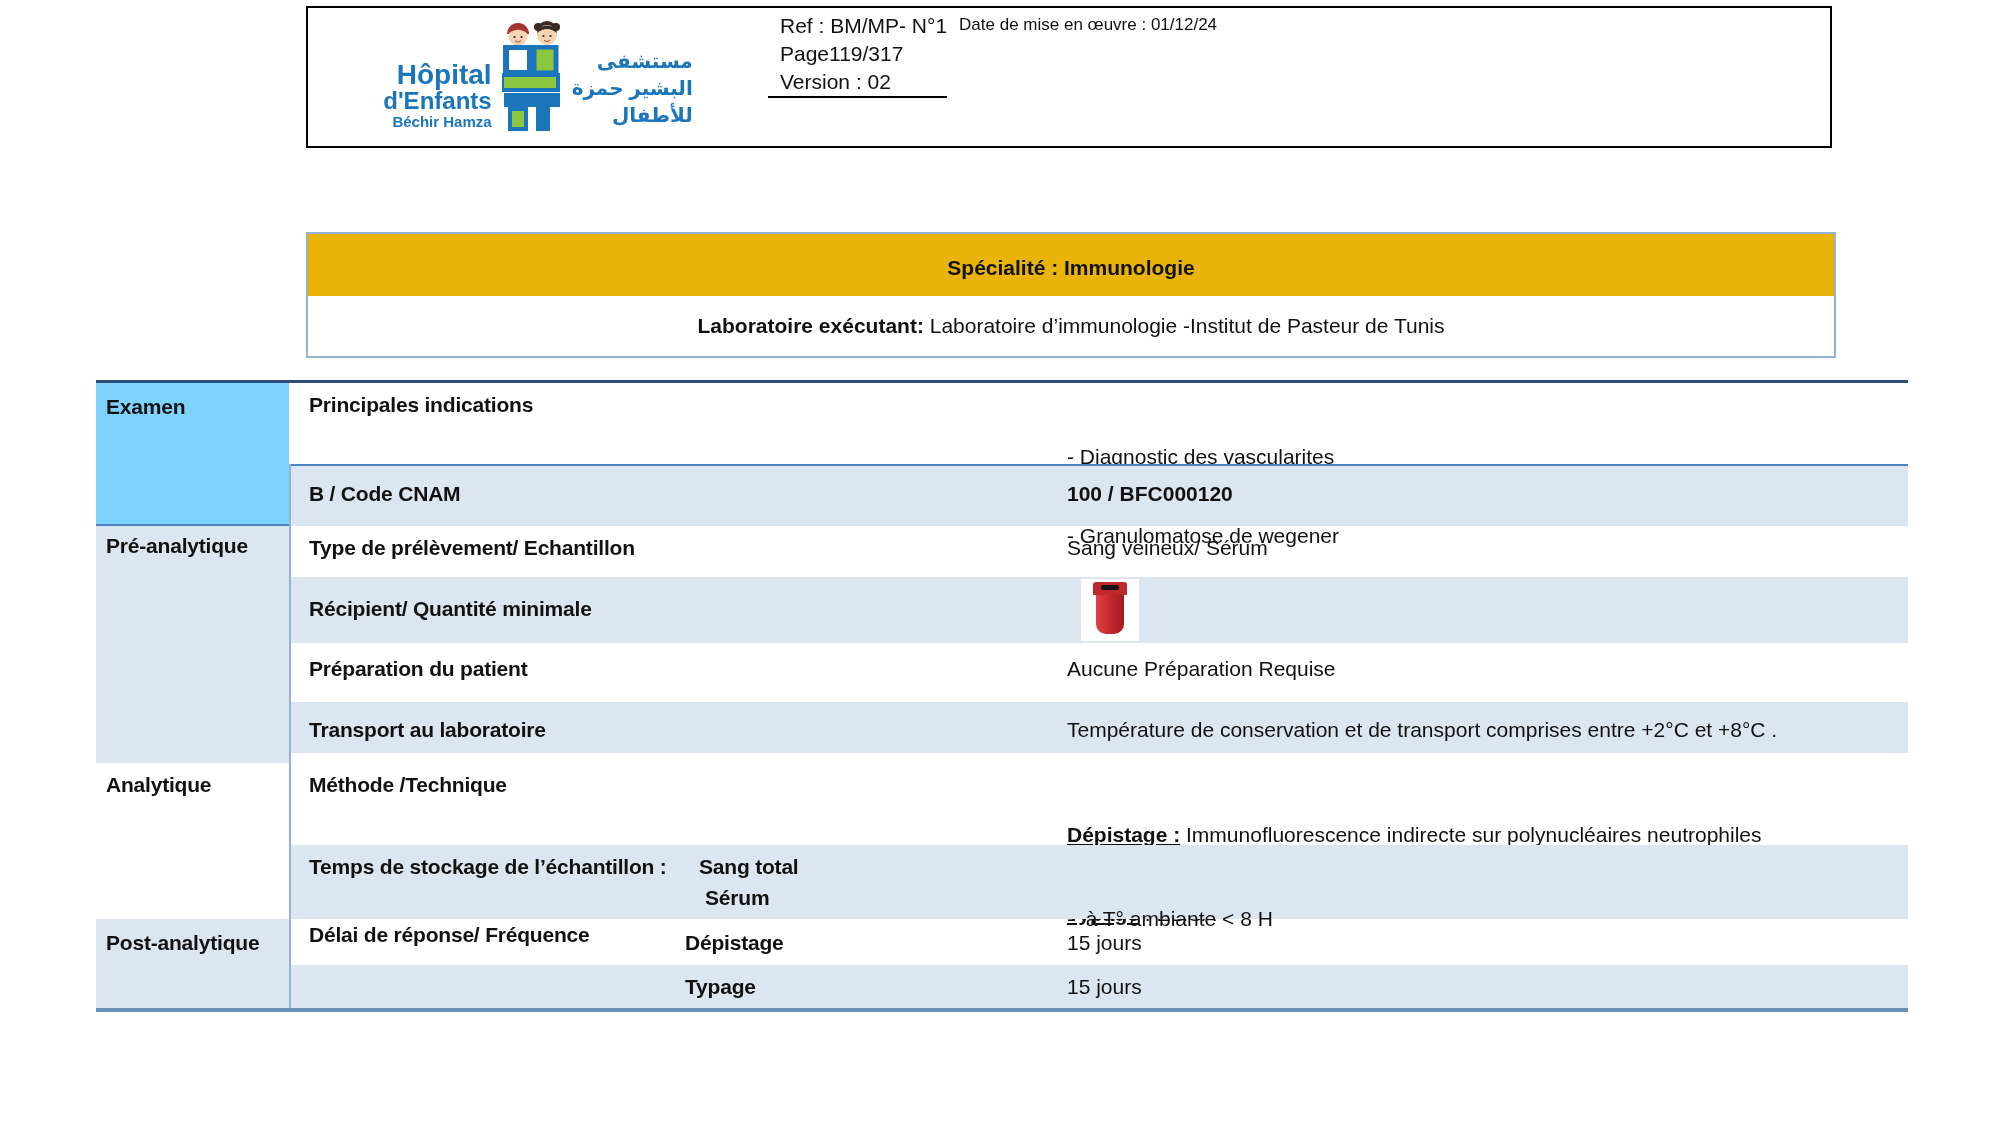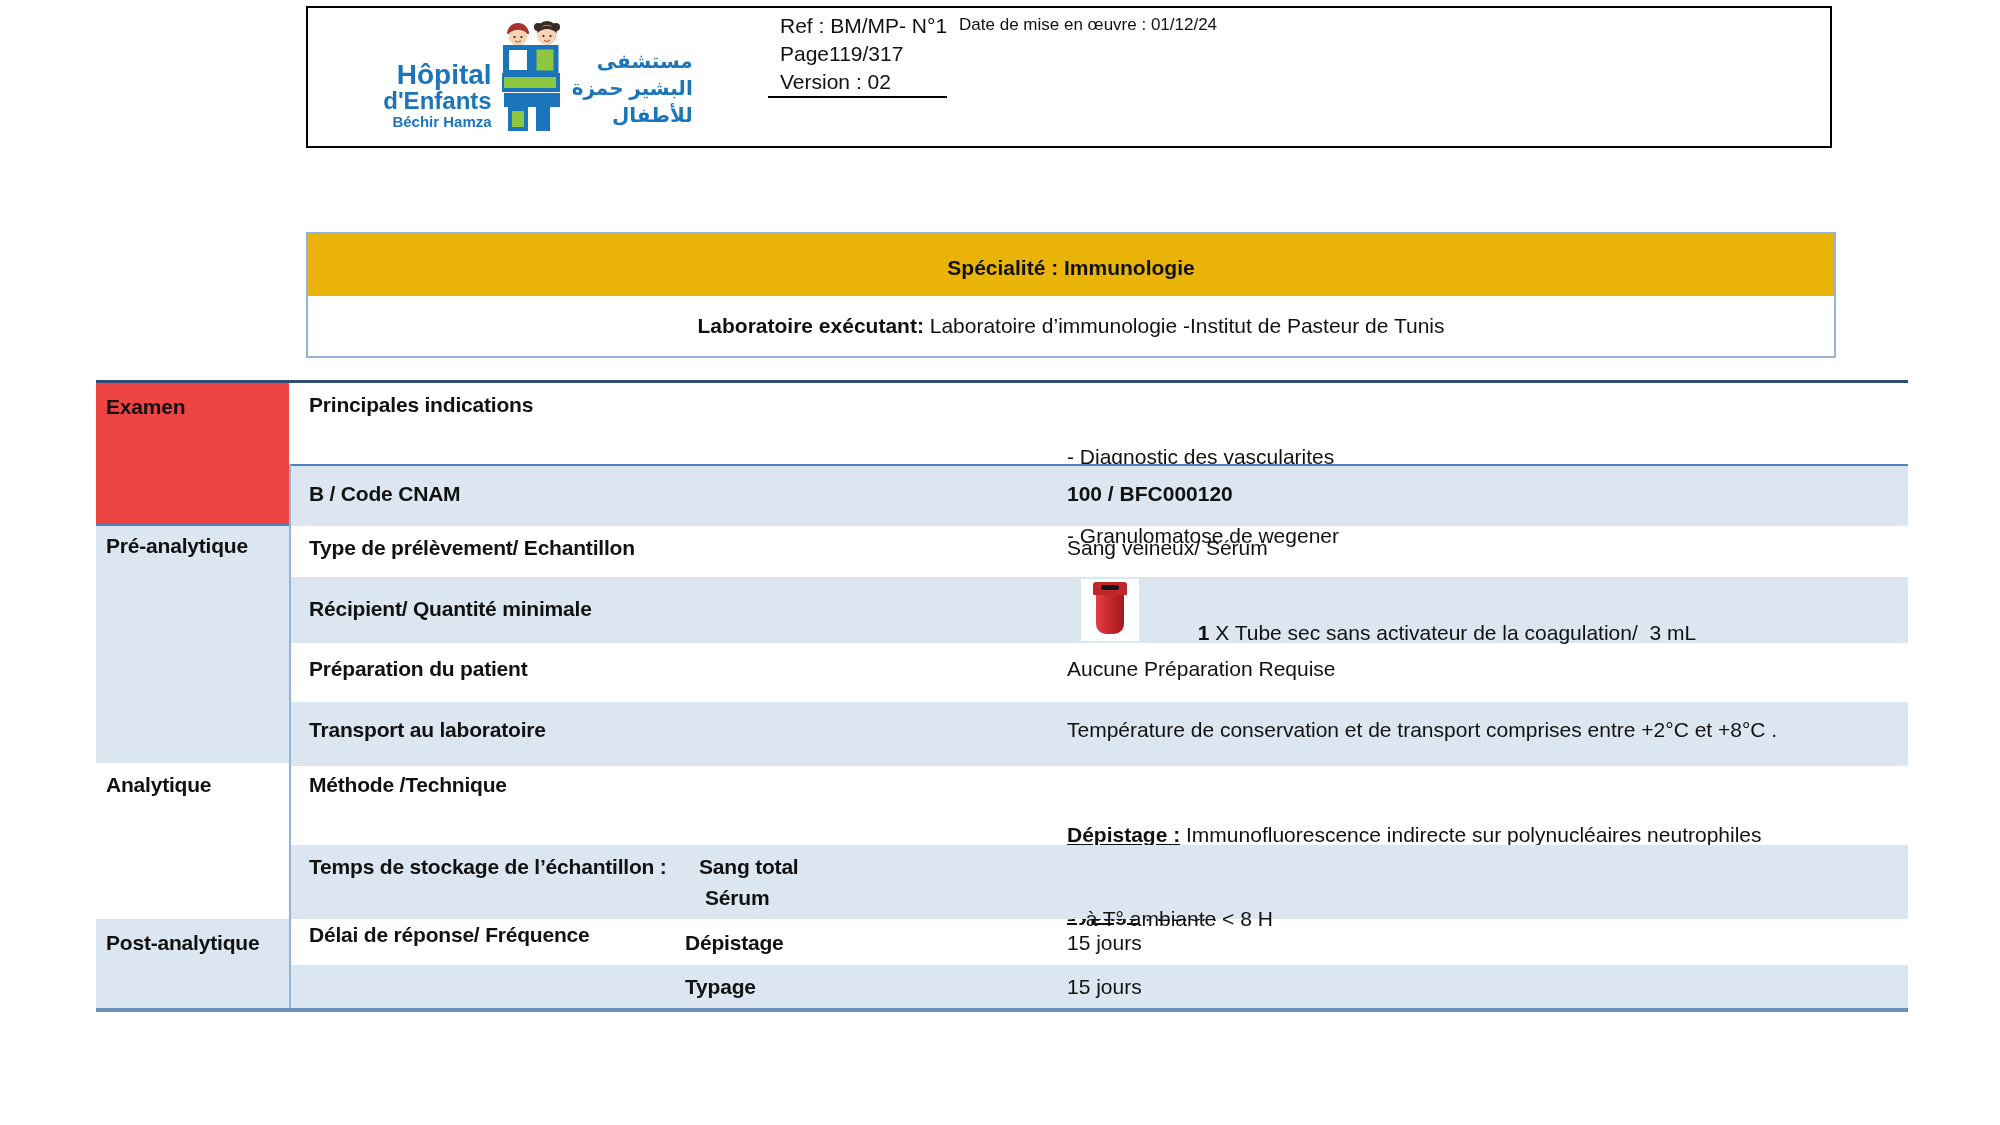--- a/index.html
+++ b/index.html
@@ -118,21 +118,21 @@
   </div>
 
   <div id="spec-box" class="abs">Spécialité : Immunologie</div>
   <div id="lab-box" class="abs">
     <span class="b">Laboratoire exécutant:</span>
       <span class="pre"> Laboratoire d’immunologie -Institut de Pasteur de Tunis</span>
   </div>
 
   <div id="tbl" class="abs">
 
-    <div class="sec" style="top:3px;height:141px;background:#ef4444;">
+    <div class="sec" style="top:3px;height:141px;background:#7dd3fc;">
       <span class="slbl" style="top:12px;">Examen</span>
     </div>
     <div class="sec shade" style="top:146px;height:237px;">
       <span class="slbl" style="top:8px;">Pré-analytique</span>
     </div>
     <div class="sec" style="top:383px;height:156px;background:#fff;">
       <span class="slbl" style="top:10px;">Analytique</span>
     </div>
     <div class="sec shade" style="top:539px;height:89px;">
       <span class="slbl" style="top:12px;">Post-analytique</span>
@@ -155,31 +155,28 @@
       <span class="lbl" style="top:10px;">Type de prélèvement/ Echantillon</span>
       <span class="val" style="top:10px;">Sang veineux/ Sérum</span>
     </div>
 
     <div class="row shade" style="top:197px;height:66px;">
       <span class="lbl" style="top:20px;">Récipient/ Quantité minimale</span>
       <div id="tube-box">
         <div id="tube-cap"></div>
         <div id="tube-body"></div>
       </div>
-      <div id="rowD-val">
-        <span class="b">1</span><span class="pre"> X Tube sec sans activateur de la coagulation/  3 mL</span>
-      </div>
     </div>
 
     <div class="row" style="top:263px;height:59px;">
       <span class="lbl" style="top:14px;">Préparation du patient</span>
       <span class="val" style="top:14px;">Aucune Préparation Requise</span>
     </div>
 
-    <div class="row shade" style="top:322px;height:64px;text-align:right;">
+    <div class="row shade" style="top:322px;height:51px;text-align:right;">
       <span class="lbl" style="top:16px;">Transport au laboratoire</span>
       <span class="val" style="top:16px;">Température de conservation et de transport comprises entre +2°C et +8°C .</span>
     </div>
 
     <div class="row" style="top:383px;height:82px;">
       <span class="lbl" style="top:10px;">Méthode /Technique</span>
       <div class="val" style="top:8px;">
         <div class="vline"><span class="uterm">Dépistage :</span><span class="pre"> Immunofluorescence indirecte sur polynucléaires neutrophiles</span></div>
         <div class="vline"><span class="uterm">Typage</span><span class="pre"> : ELISA</span></div>
       </div>

